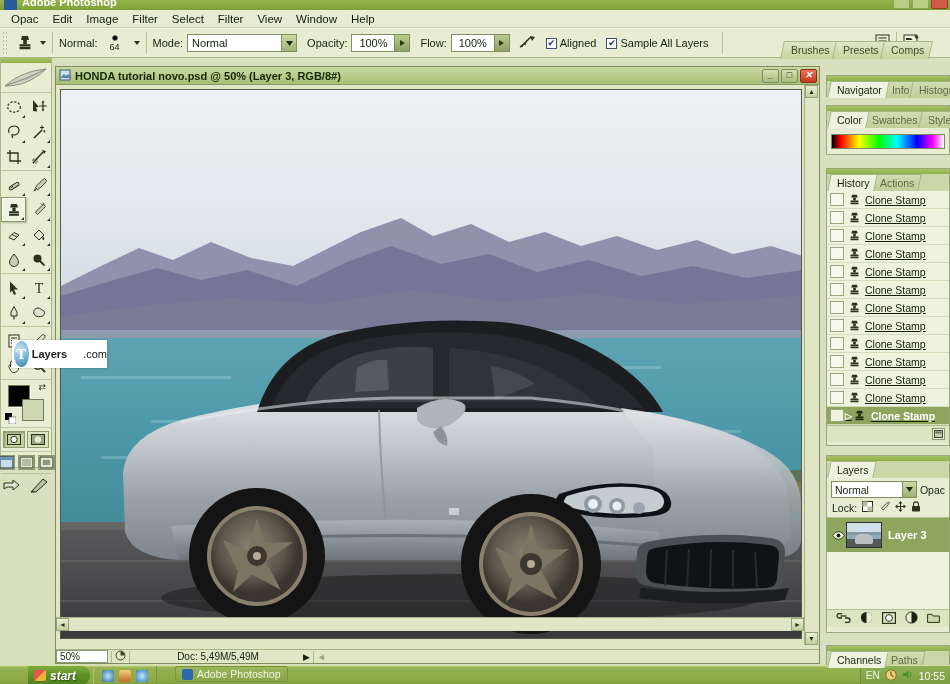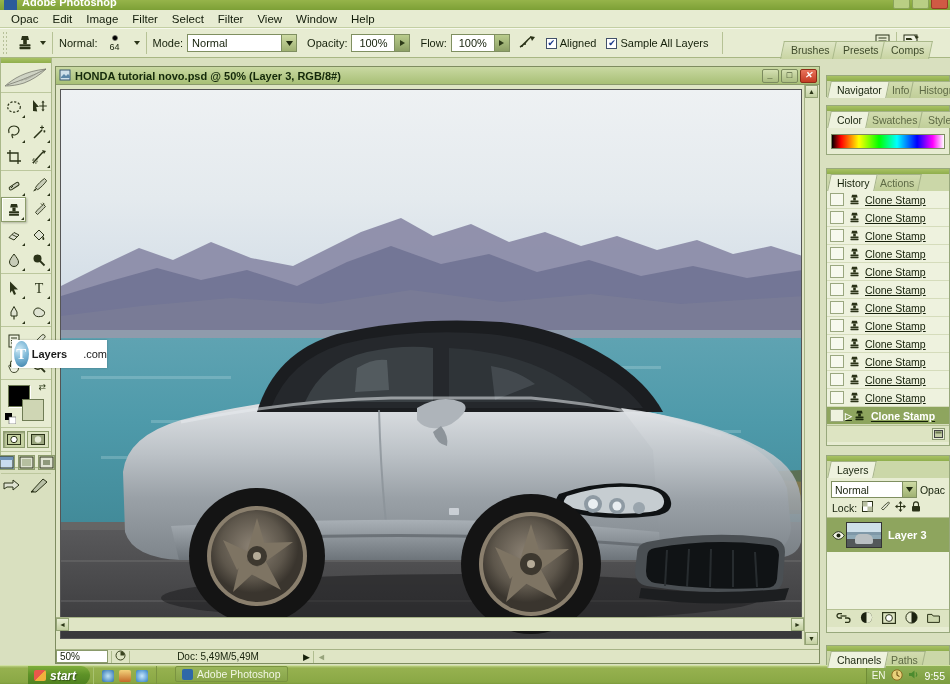--- a/index.html
+++ b/index.html
@@ -1153,15 +1153,15 @@
           <circle cx="6" cy="6" r="5.2" fill="#e8d07a" stroke="#8b6d22"></circle>
           <path d="M6 2.6V6l2.4 1.6" stroke="#6a4f12" stroke-width="1.1" fill="none"></path>
         </svg>
     </span>
     <span>
       <svg width="12" height="11" viewBox="0 0 12 11">
           <path d="M1 4h2.5L6.5 1.5v8L3.5 7H1z" fill="#4c8b2e"></path>
           <path d="M8 3.2a4 4 0 010 4.6" stroke="#4c8b2e" stroke-width="1.1" fill="none"></path>
         </svg>
     </span>
-    <span id="tray-clock">9:55</span>
+    <span id="tray-clock">10:55</span>
   </div>
 </div>
 
 </body></html>

